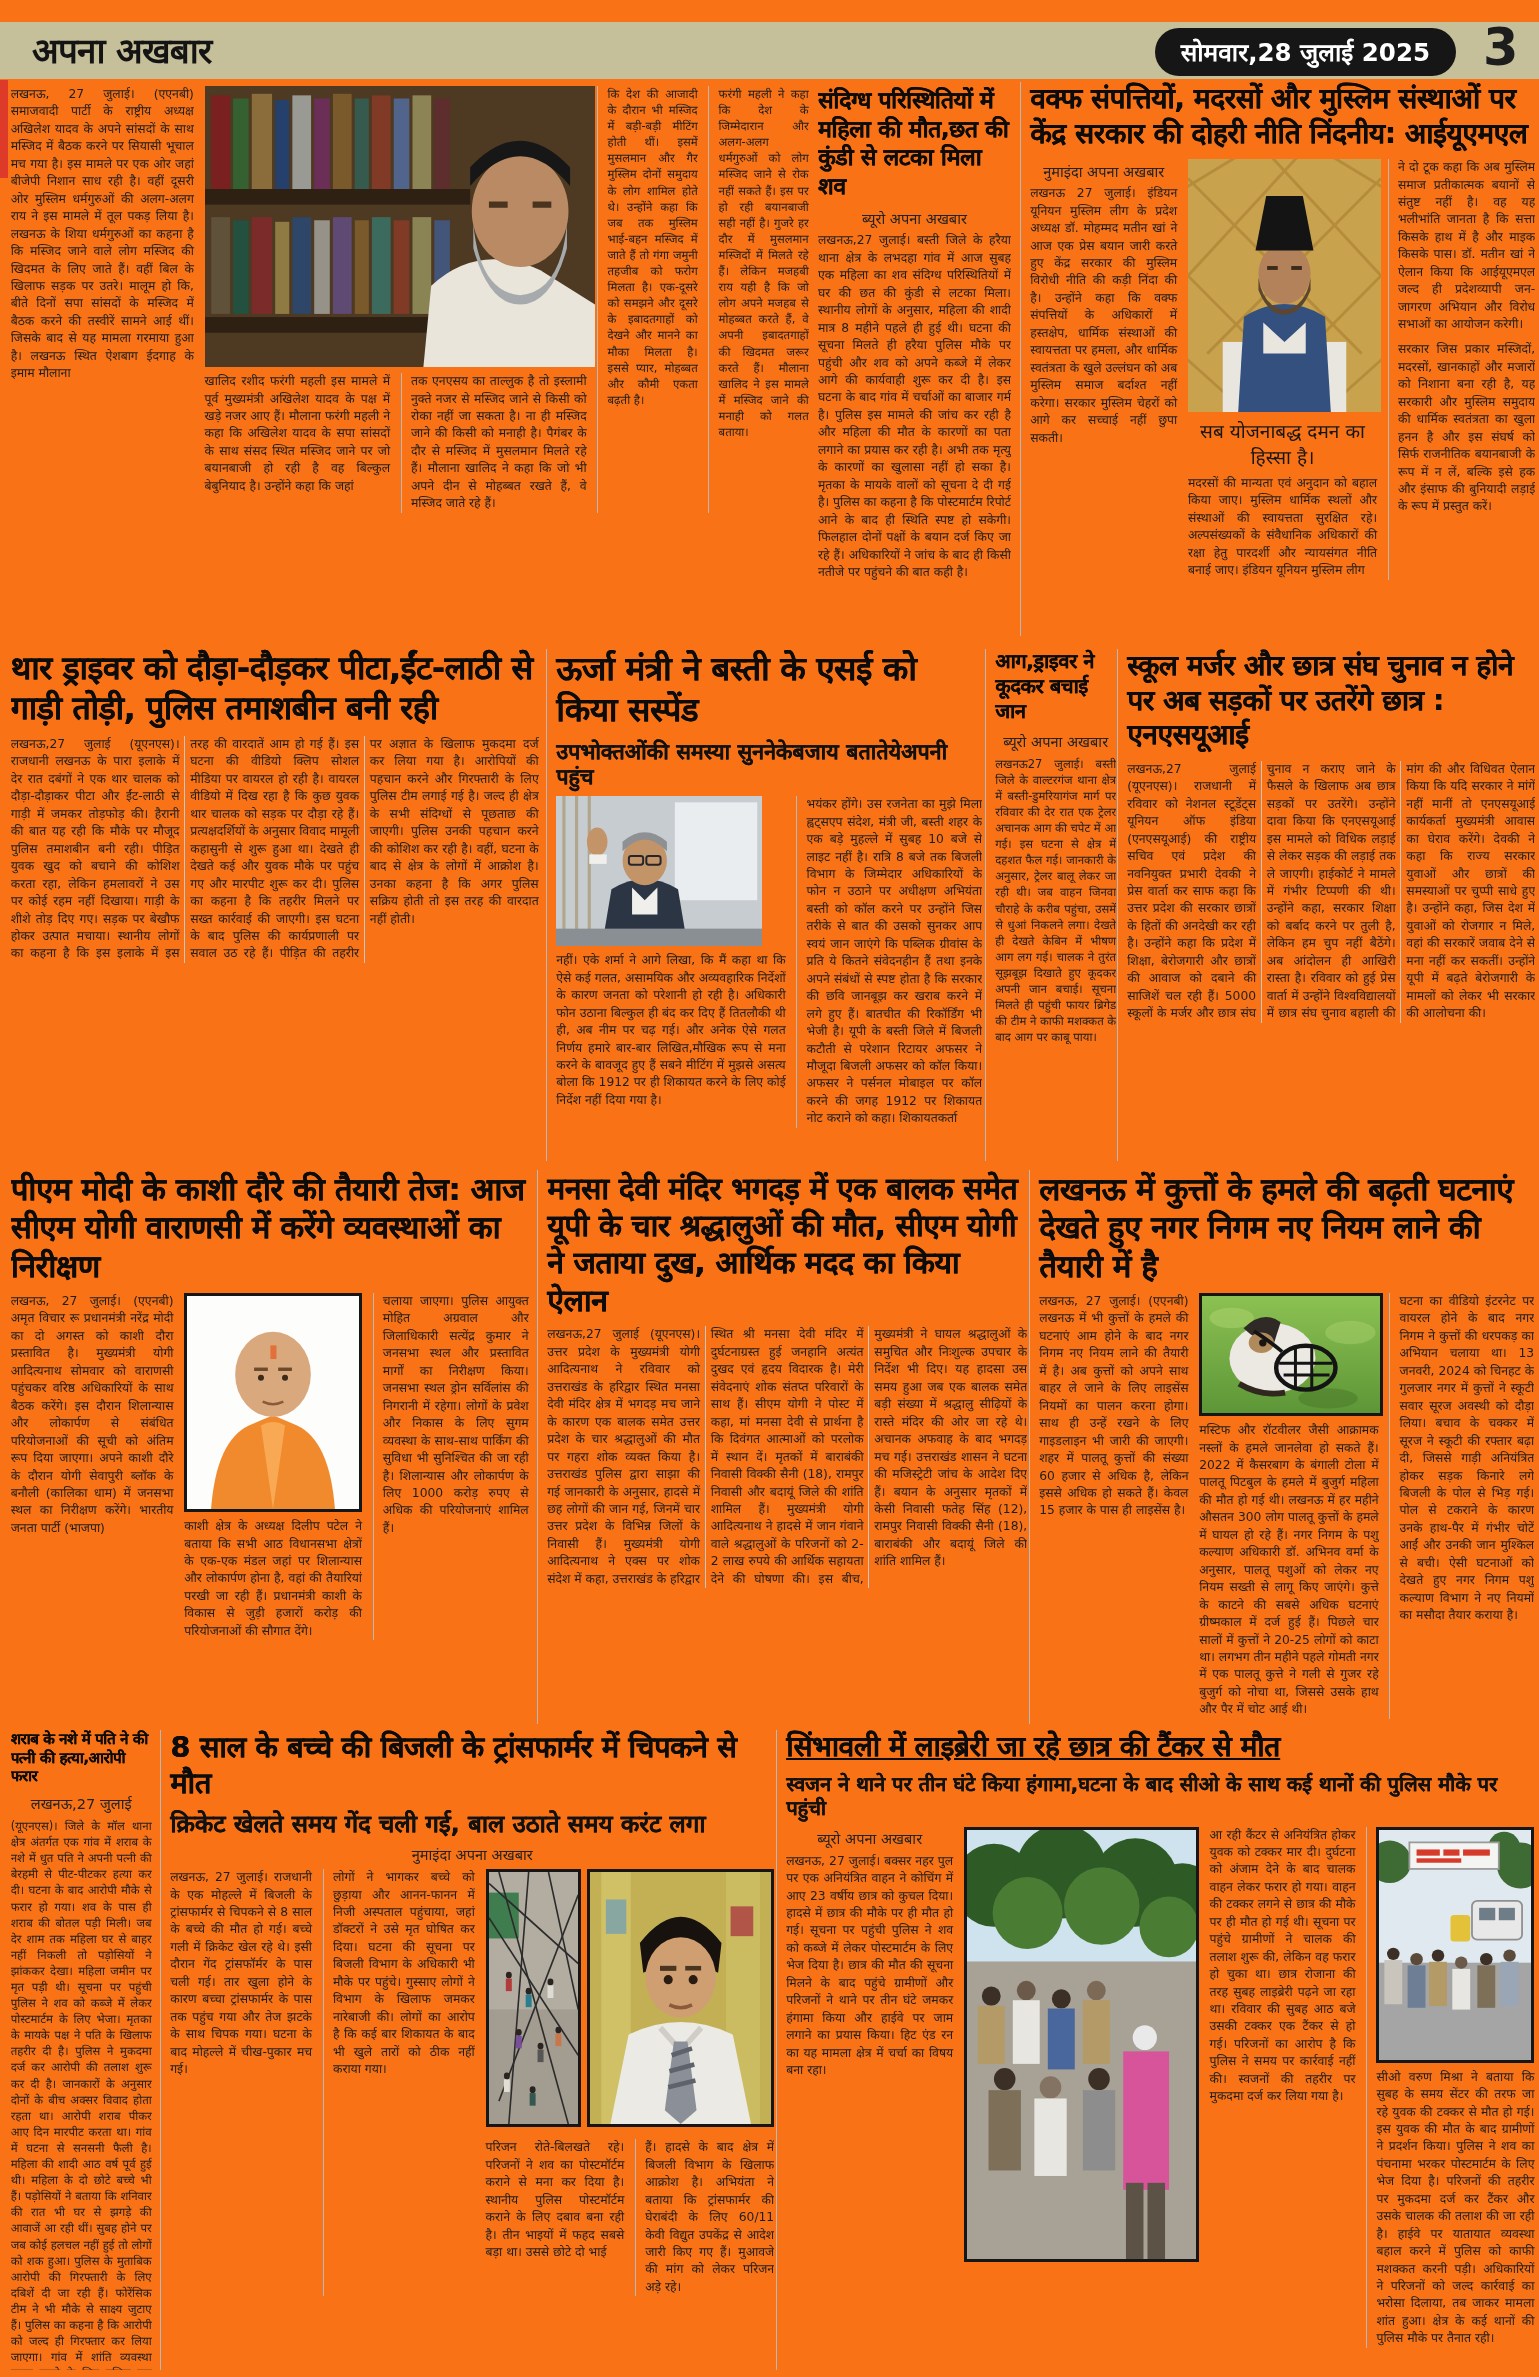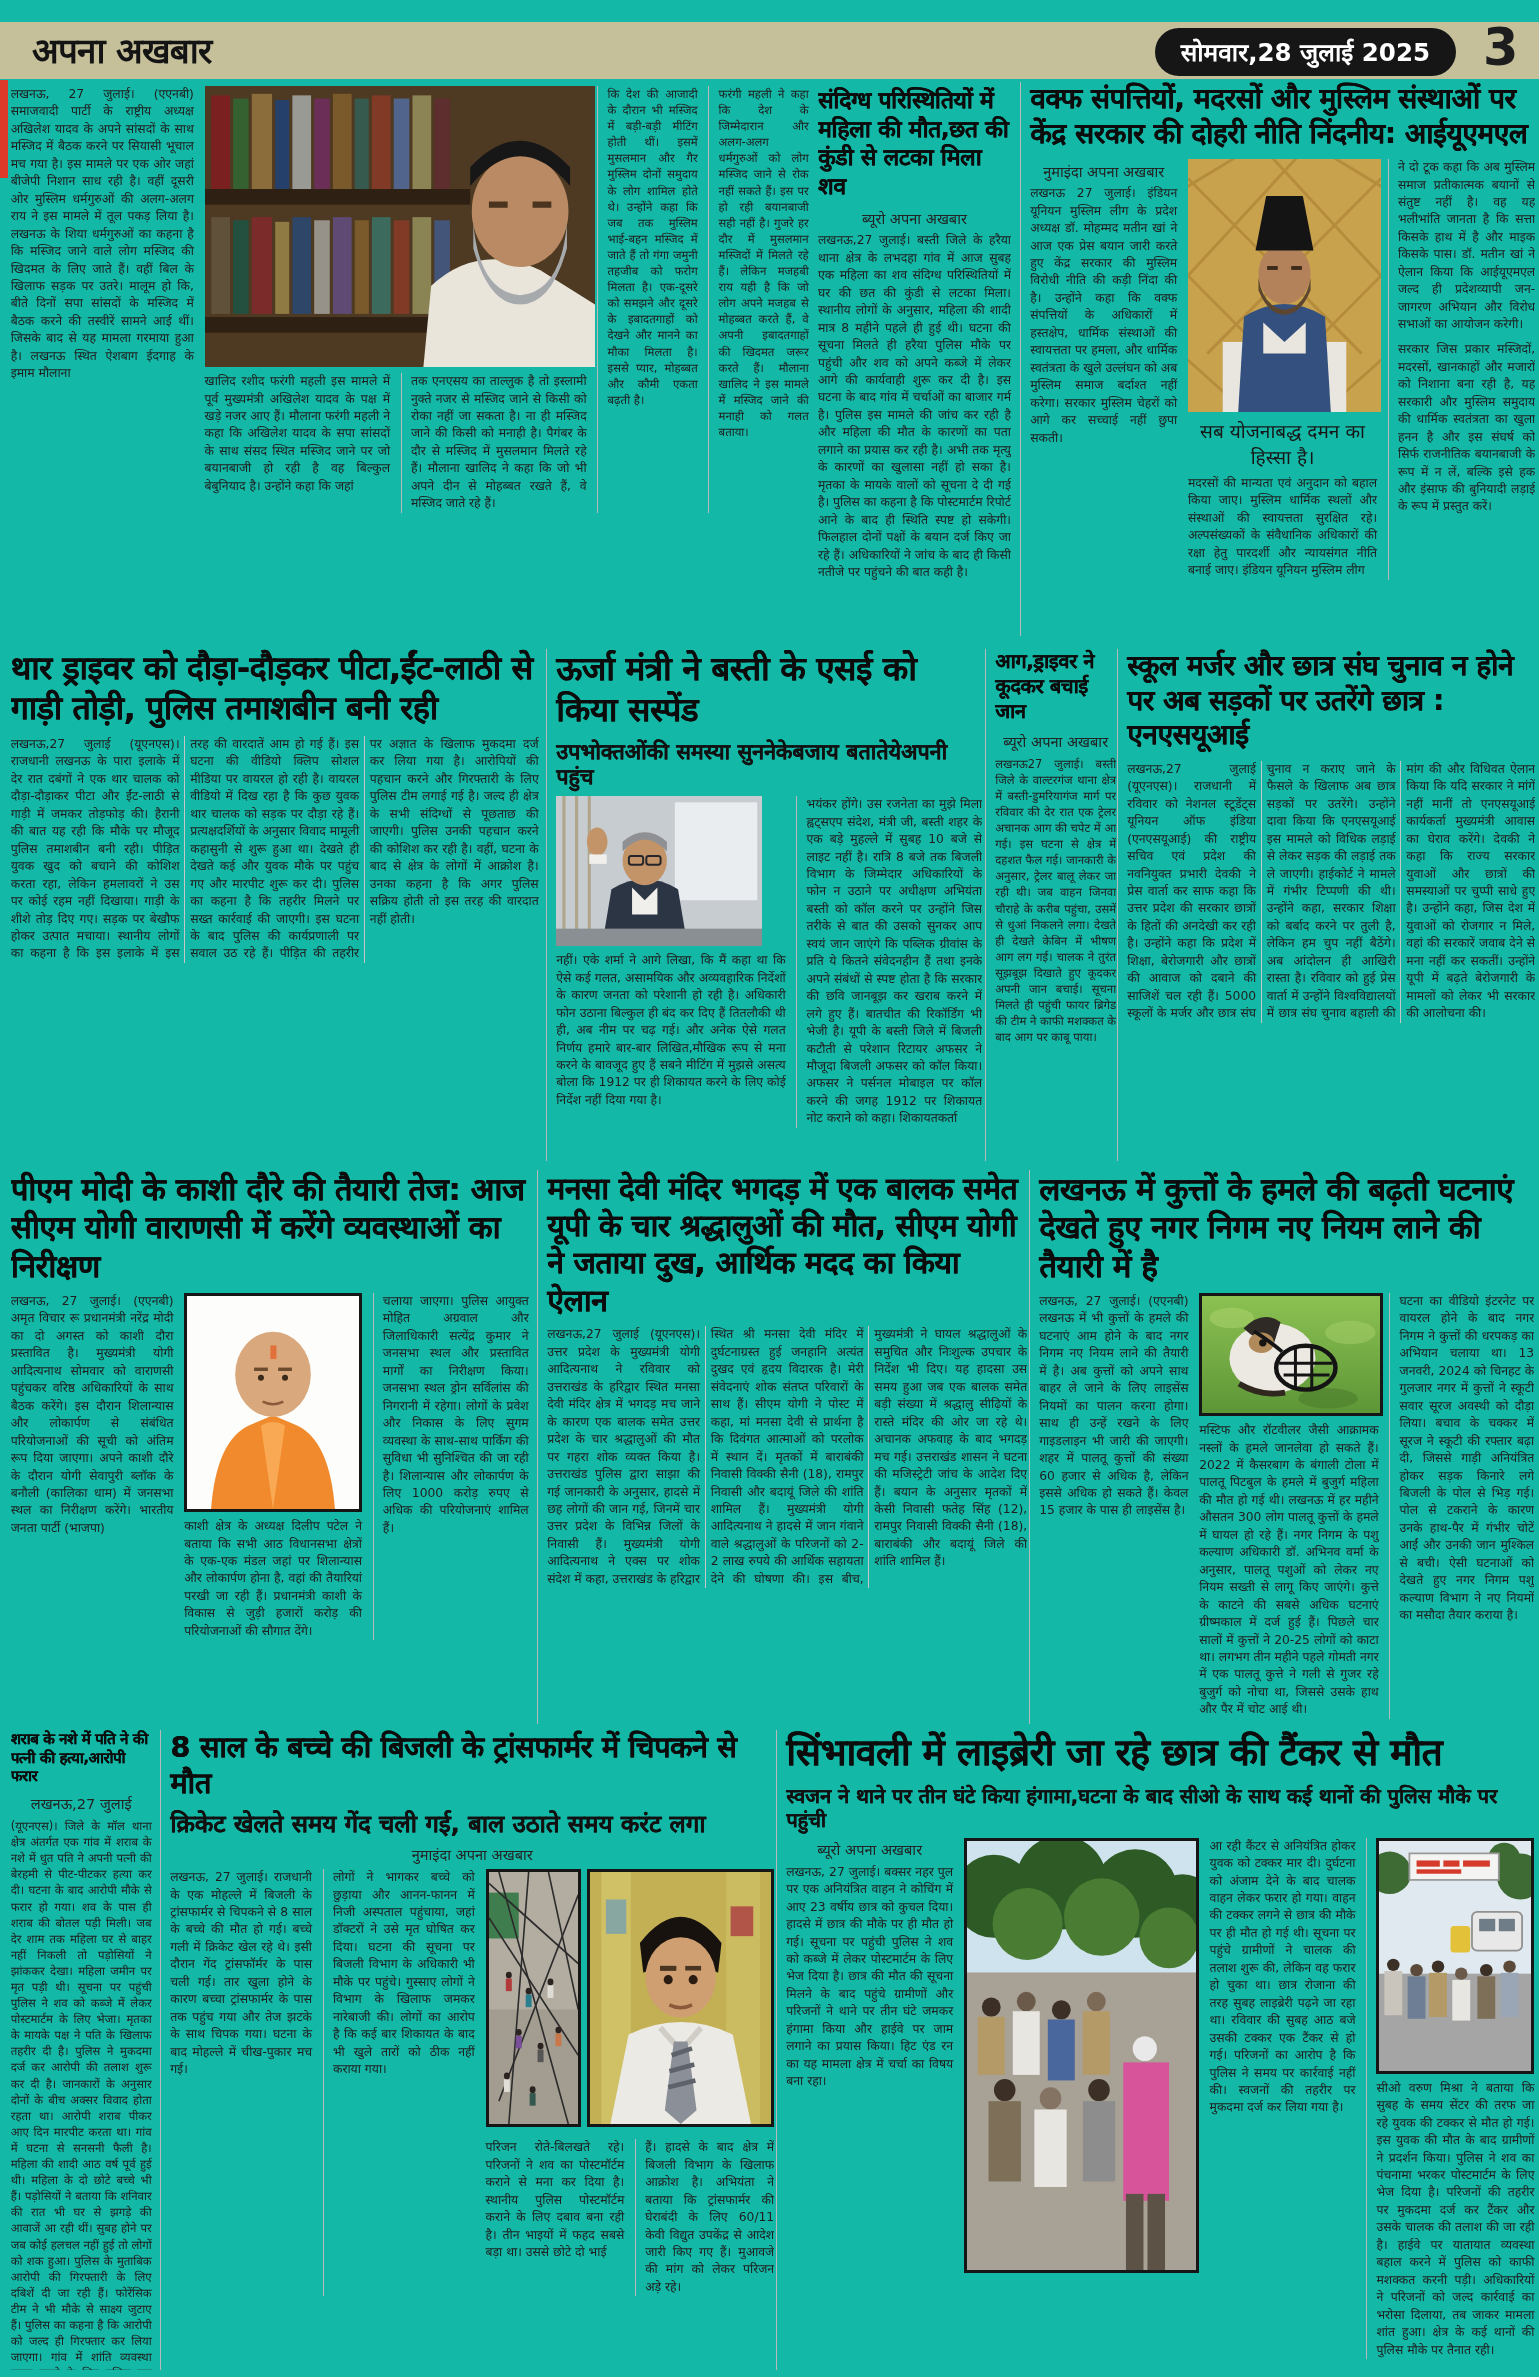--- a/index.html
+++ b/index.html
@@ -1,16 +1,16 @@
 <!DOCTYPE html>
 <html style="font-size:12.3px"><head>
 <meta charset="utf-8">
 <style>
   html,body{margin:0;padding:0;background:#fff;}
-  .page{position:relative;width:1540px;height:2377px;background:#14b8a6;overflow:hidden;
+  .page{position:relative;width:1540px;height:2377px;background:#f97316;overflow:hidden;
         font-family:"DejaVu Sans","Liberation Sans",sans-serif;color:#1b1b1b;}
   
   .masthead{position:absolute;left:0;top:21.5px;width:1540px;height:57px;background:#c5c09a;}
   .paper-name{position:absolute;left:32px;top:4.6px;font-size:35px;font-weight:bold;color:#141414;letter-spacing:-0.8px;}
   .section-box{position:absolute;left:337px;top:1.5px;width:239px;height:63px;background:#63c3ea;
                display:flex;align-items:center;justify-content:center;font-size:37px;font-weight:bold;color:#101010;}
   .date-pill{position:absolute;right:84px;top:6.1px;background:#161616;color:#fff;border-radius:24.5px;
              padding:7.7px 26px;font-size:24.5px;font-weight:bold;}
   .page-num{position:absolute;right:21.5px;top:-3.1px;font-size:51px;font-weight:bold;color:#1d1d1d;}
   .red-mark{position:absolute;left:0;top:80px;width:7.7px;height:98px;background:#dd3a2a;}
@@ -357,21 +357,21 @@
             </div>
           <div class="c vr" style="width:133px;">
               <p class="bt">हैं। हादसे के बाद क्षेत्र में बिजली विभाग के खिलाफ आक्रोश है। अभियंता ने बताया कि ट्रांसफार्मर की घेराबंदी के लिए 60/11 केवी विद्युत उपकेंद्र से आदेश जारी किए गए हैं। मुआवजे की मांग को लेकर परिजन अड़े रहे।</p>
             </div>
         </div>
       </div>
     </div>
   </div>
 
   <div class="art vr" style="left:776px;top:1730px;width:749px;height:640px;">
-    <h1 class="hl" style="font-size:37px;">सिंभावली में लाइब्रेरी जा रहे छात्र की टैंकर से मौत</h1>
+    <h1 class="hl" style="font-size:28px;text-decoration:underline;">सिंभावली में लाइब्रेरी जा रहे छात्र की टैंकर से मौत</h1>
     <h2 class="sub" style="font-size:20px;">स्वजन ने थाने पर तीन घंटे किया हंगामा,घटना के बाद सीओ के साथ कई थानों की पुलिस मौके पर पहुंची</h2>
     <div class="cols">
       <div class="c" style="width:167px;">
         <div class="byline">ब्यूरो अपना अखबार</div>
         <p class="bt">लखनऊ, 27 जुलाई। बक्सर नहर पुल पर एक अनियंत्रित वाहन ने कोचिंग में आए 23 वर्षीय छात्र को कुचल दिया। हादसे में छात्र की मौके पर ही मौत हो गई। सूचना पर पहुंची पुलिस ने शव को कब्जे में लेकर पोस्टमार्टम के लिए भेज दिया है। छात्र की मौत की सूचना मिलने के बाद पहुंचे ग्रामीणों और परिजनों ने थाने पर तीन घंटे जमकर हंगामा किया और हाईवे पर जाम लगाने का प्रयास किया। हिट एंड रन का यह मामला क्षेत्र में चर्चा का विषय बना रहा।</p>
       </div>
       <div class="c" style="width:235px;">
         <figure class="ph frame" style="width:229px;height:429px;">
           <svg class="photo" viewBox="0 0 170 310" preserveAspectRatio="none">
             <rect width="170" height="310" fill="#cfe3ee"></rect>

